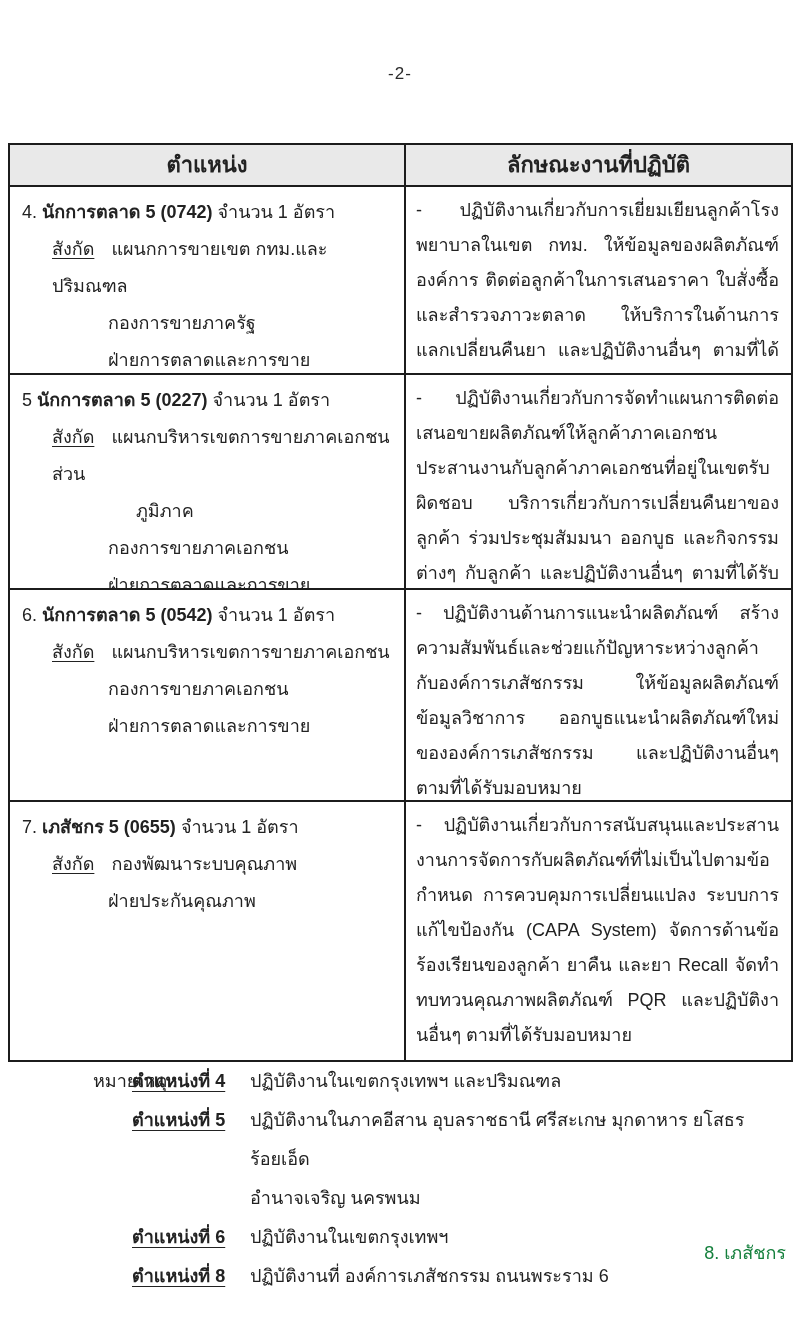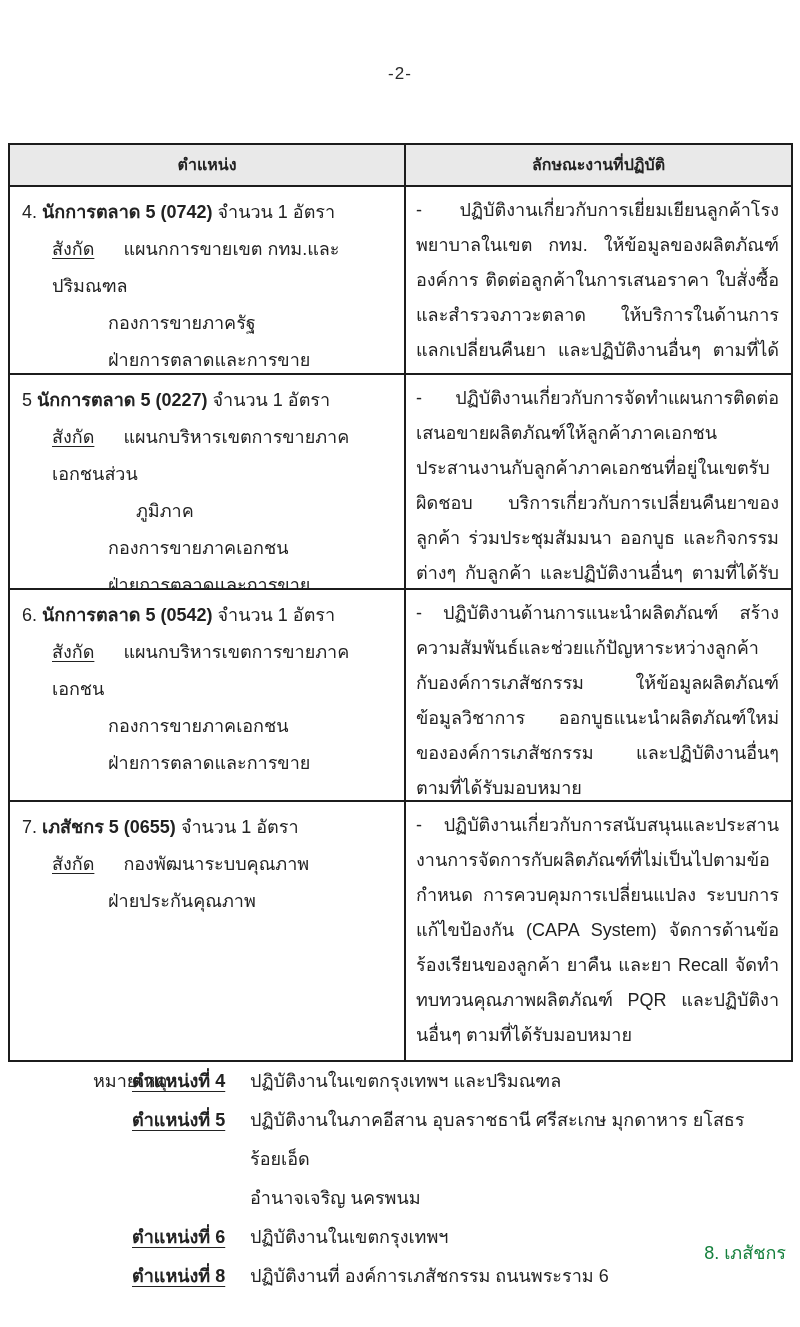--- a/index.html
+++ b/index.html
@@ -12,38 +12,38 @@
     position:absolute;top:64px;left:0;width:100%;text-align:center;
     font-size:17px;letter-spacing:1px;color:#2a2a2a;
   }
   
   .doc-table{
     position:absolute;top:143px;left:8px;width:785px;box-sizing:border-box;
     border:2px solid #1c1c1c;font-size:18px;
   }
   .thead{display:flex;background:#e9e9e9;border-bottom:2px solid #1c1c1c;height:40px;}
   .thead .hcell{
-    font-weight:bold;font-size:16px;text-align:center;line-height:40px;
+    font-weight:bold;font-size:22px;text-align:center;line-height:40px;
     box-sizing:border-box;
   }
   .hcell.l{width:396px;border-right:2px solid #1c1c1c;}
   .hcell.r{flex:1;}
   .trow{display:flex;border-bottom:2px solid #1c1c1c;overflow:hidden;}
   .trow.last{border-bottom:none;}
   .r4{height:186px}.r5{height:213px}.r6{height:210px}.r7{height:258px}
   .cell-l{
     width:396px;border-right:2px solid #1c1c1c;box-sizing:border-box;
     padding:7px 14px 0 12px;line-height:37px;
   }
   .cell-r{flex:1;box-sizing:border-box;padding:6px 12px 0 10px;}
   .duty{margin:0;line-height:35px;text-align:justify;}
   .b{font-weight:bold;}
   .u{text-decoration:underline;text-underline-offset:3px;}
   .aff{padding-left:30px;}
-  .aff .u{margin-right:24px;}
+  .aff .u{margin-right:12px;}
   .dept{padding-left:86px;}
   .dept-more{padding-left:114px;}
   
   .notes{position:absolute;top:1062px;left:0;width:100%;font-size:18px;color:#222;}
   .note-row{display:flex;line-height:39px;}
   .note-prefix{box-sizing:border-box;width:132px;padding-left:93px;white-space:nowrap;flex-shrink:0;}
   .note-label{width:118px;flex-shrink:0;}
   .note-label span{font-weight:bold;text-decoration:underline;text-underline-offset:4px;}
   .note-text{flex:1;}
   .footer-next{position:absolute;top:1238px;right:14px;font-size:18px;color:#15803d;}

